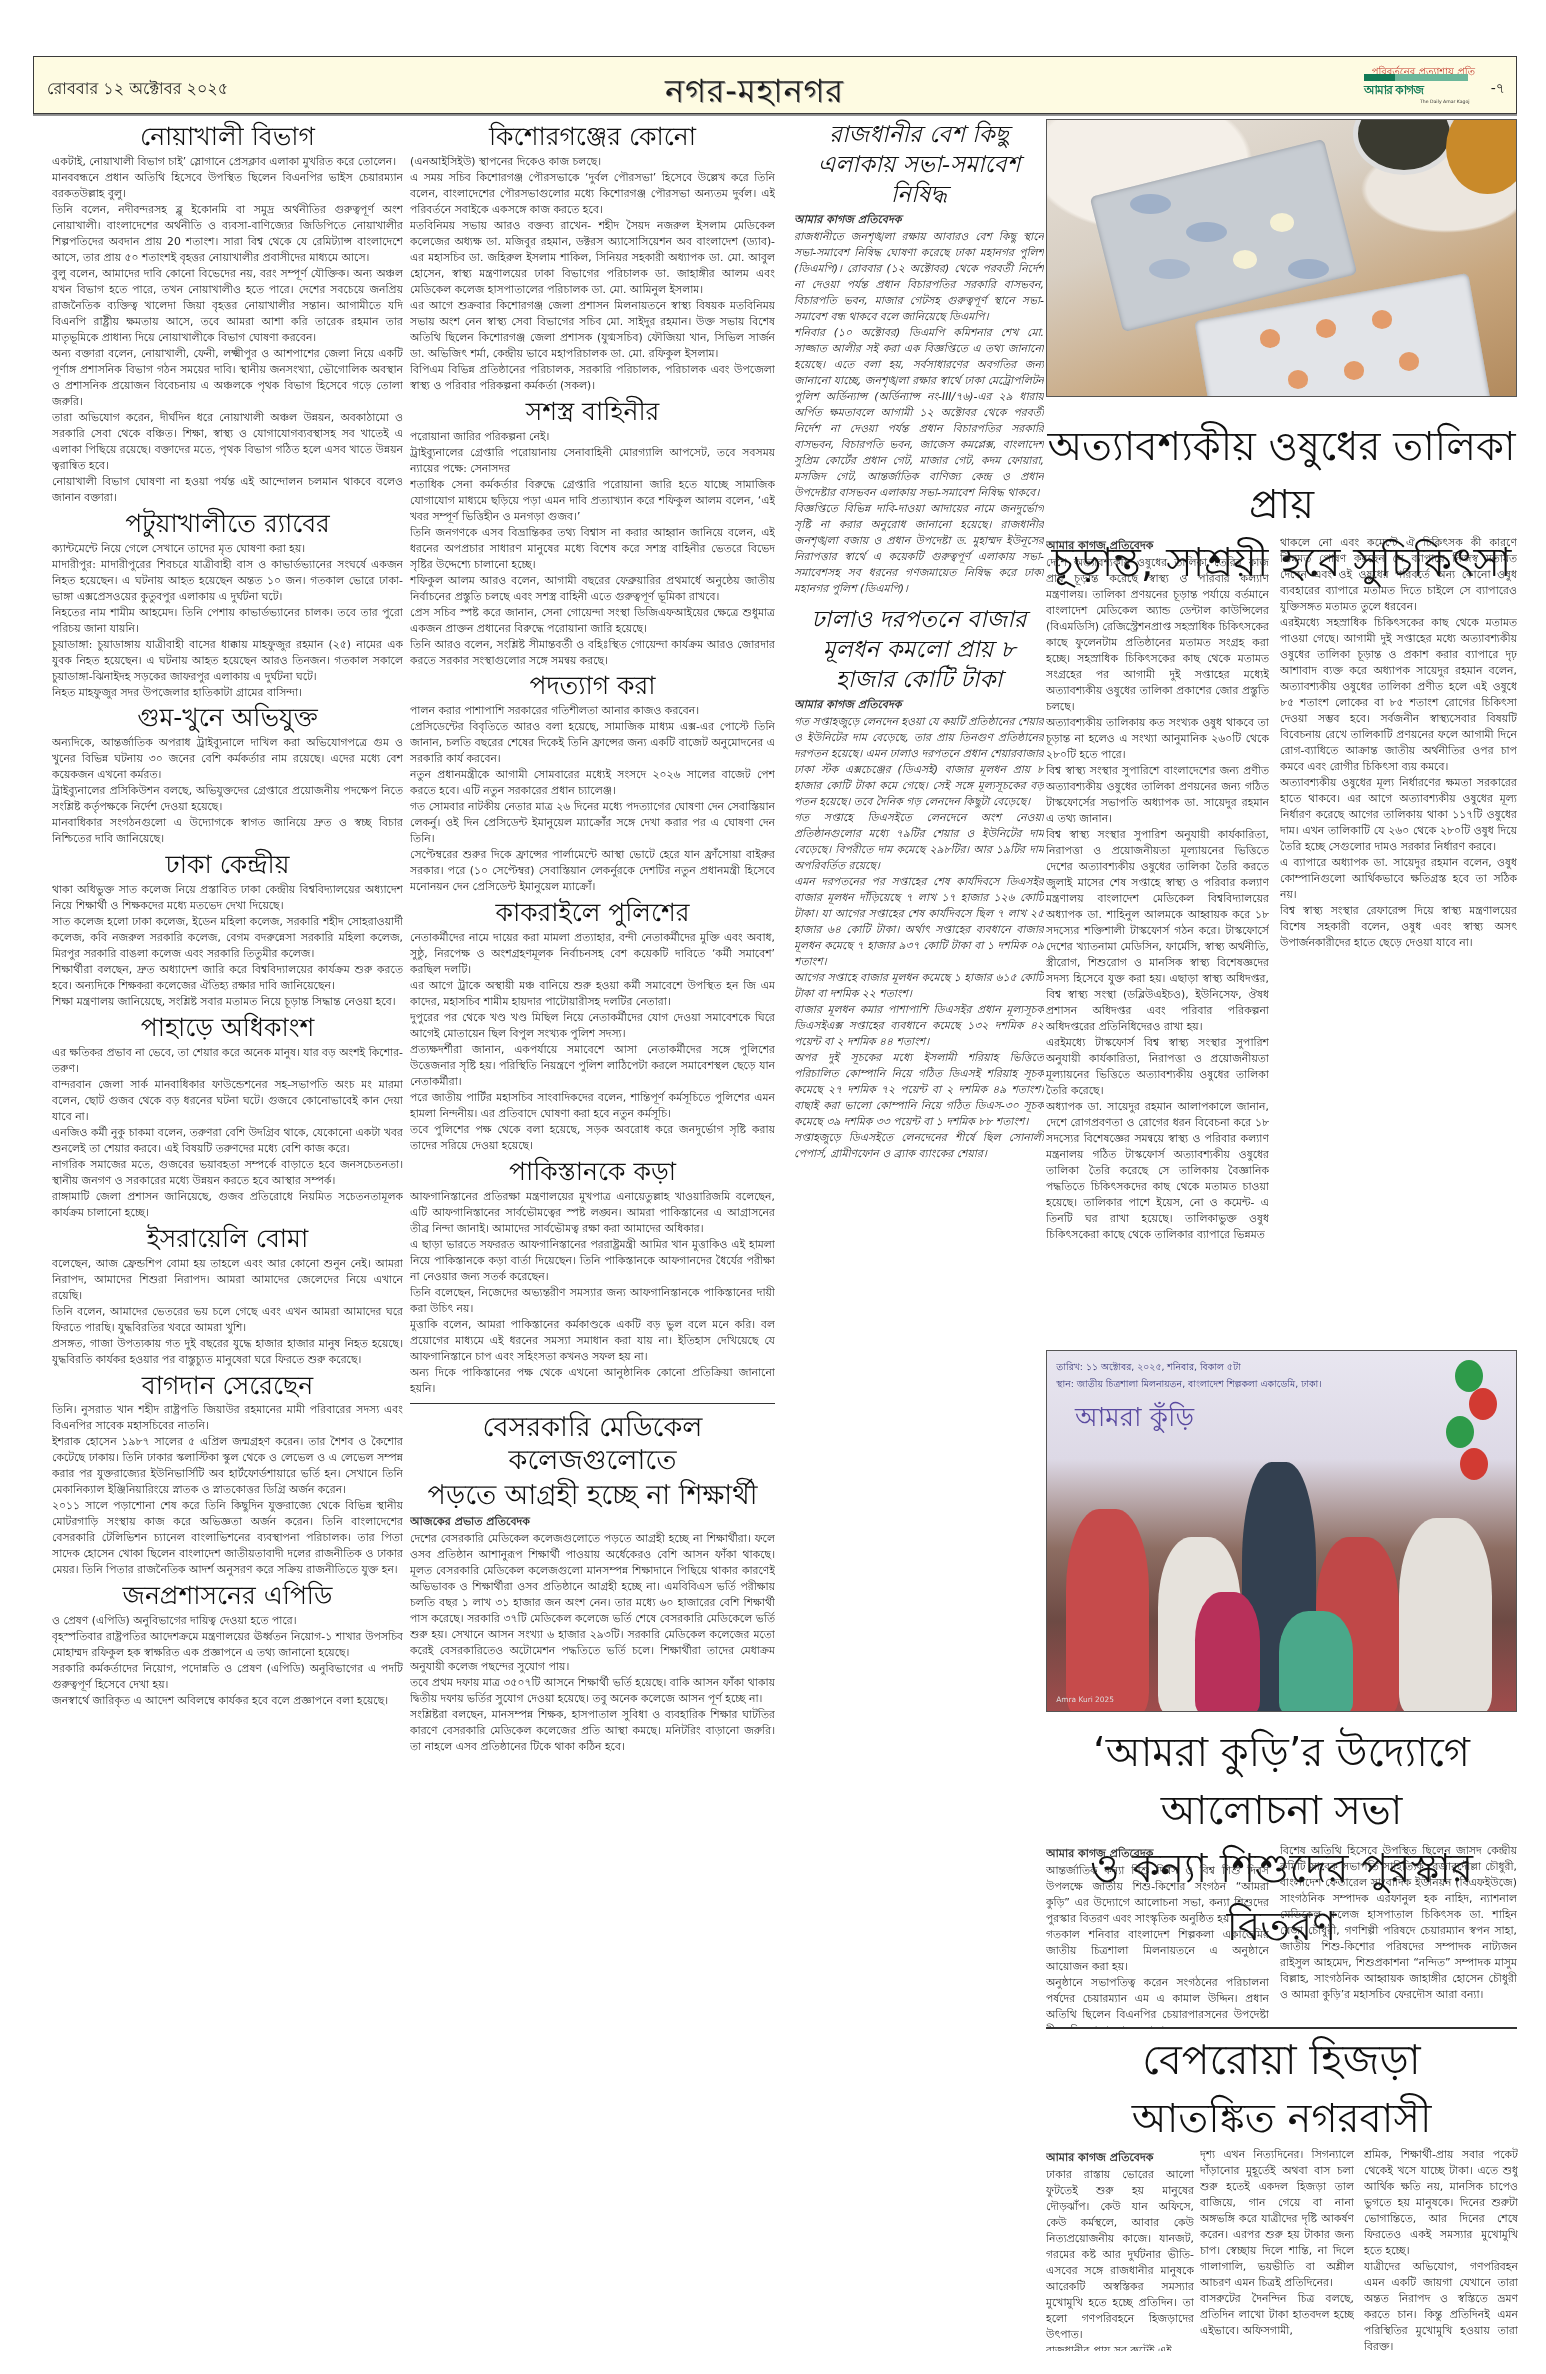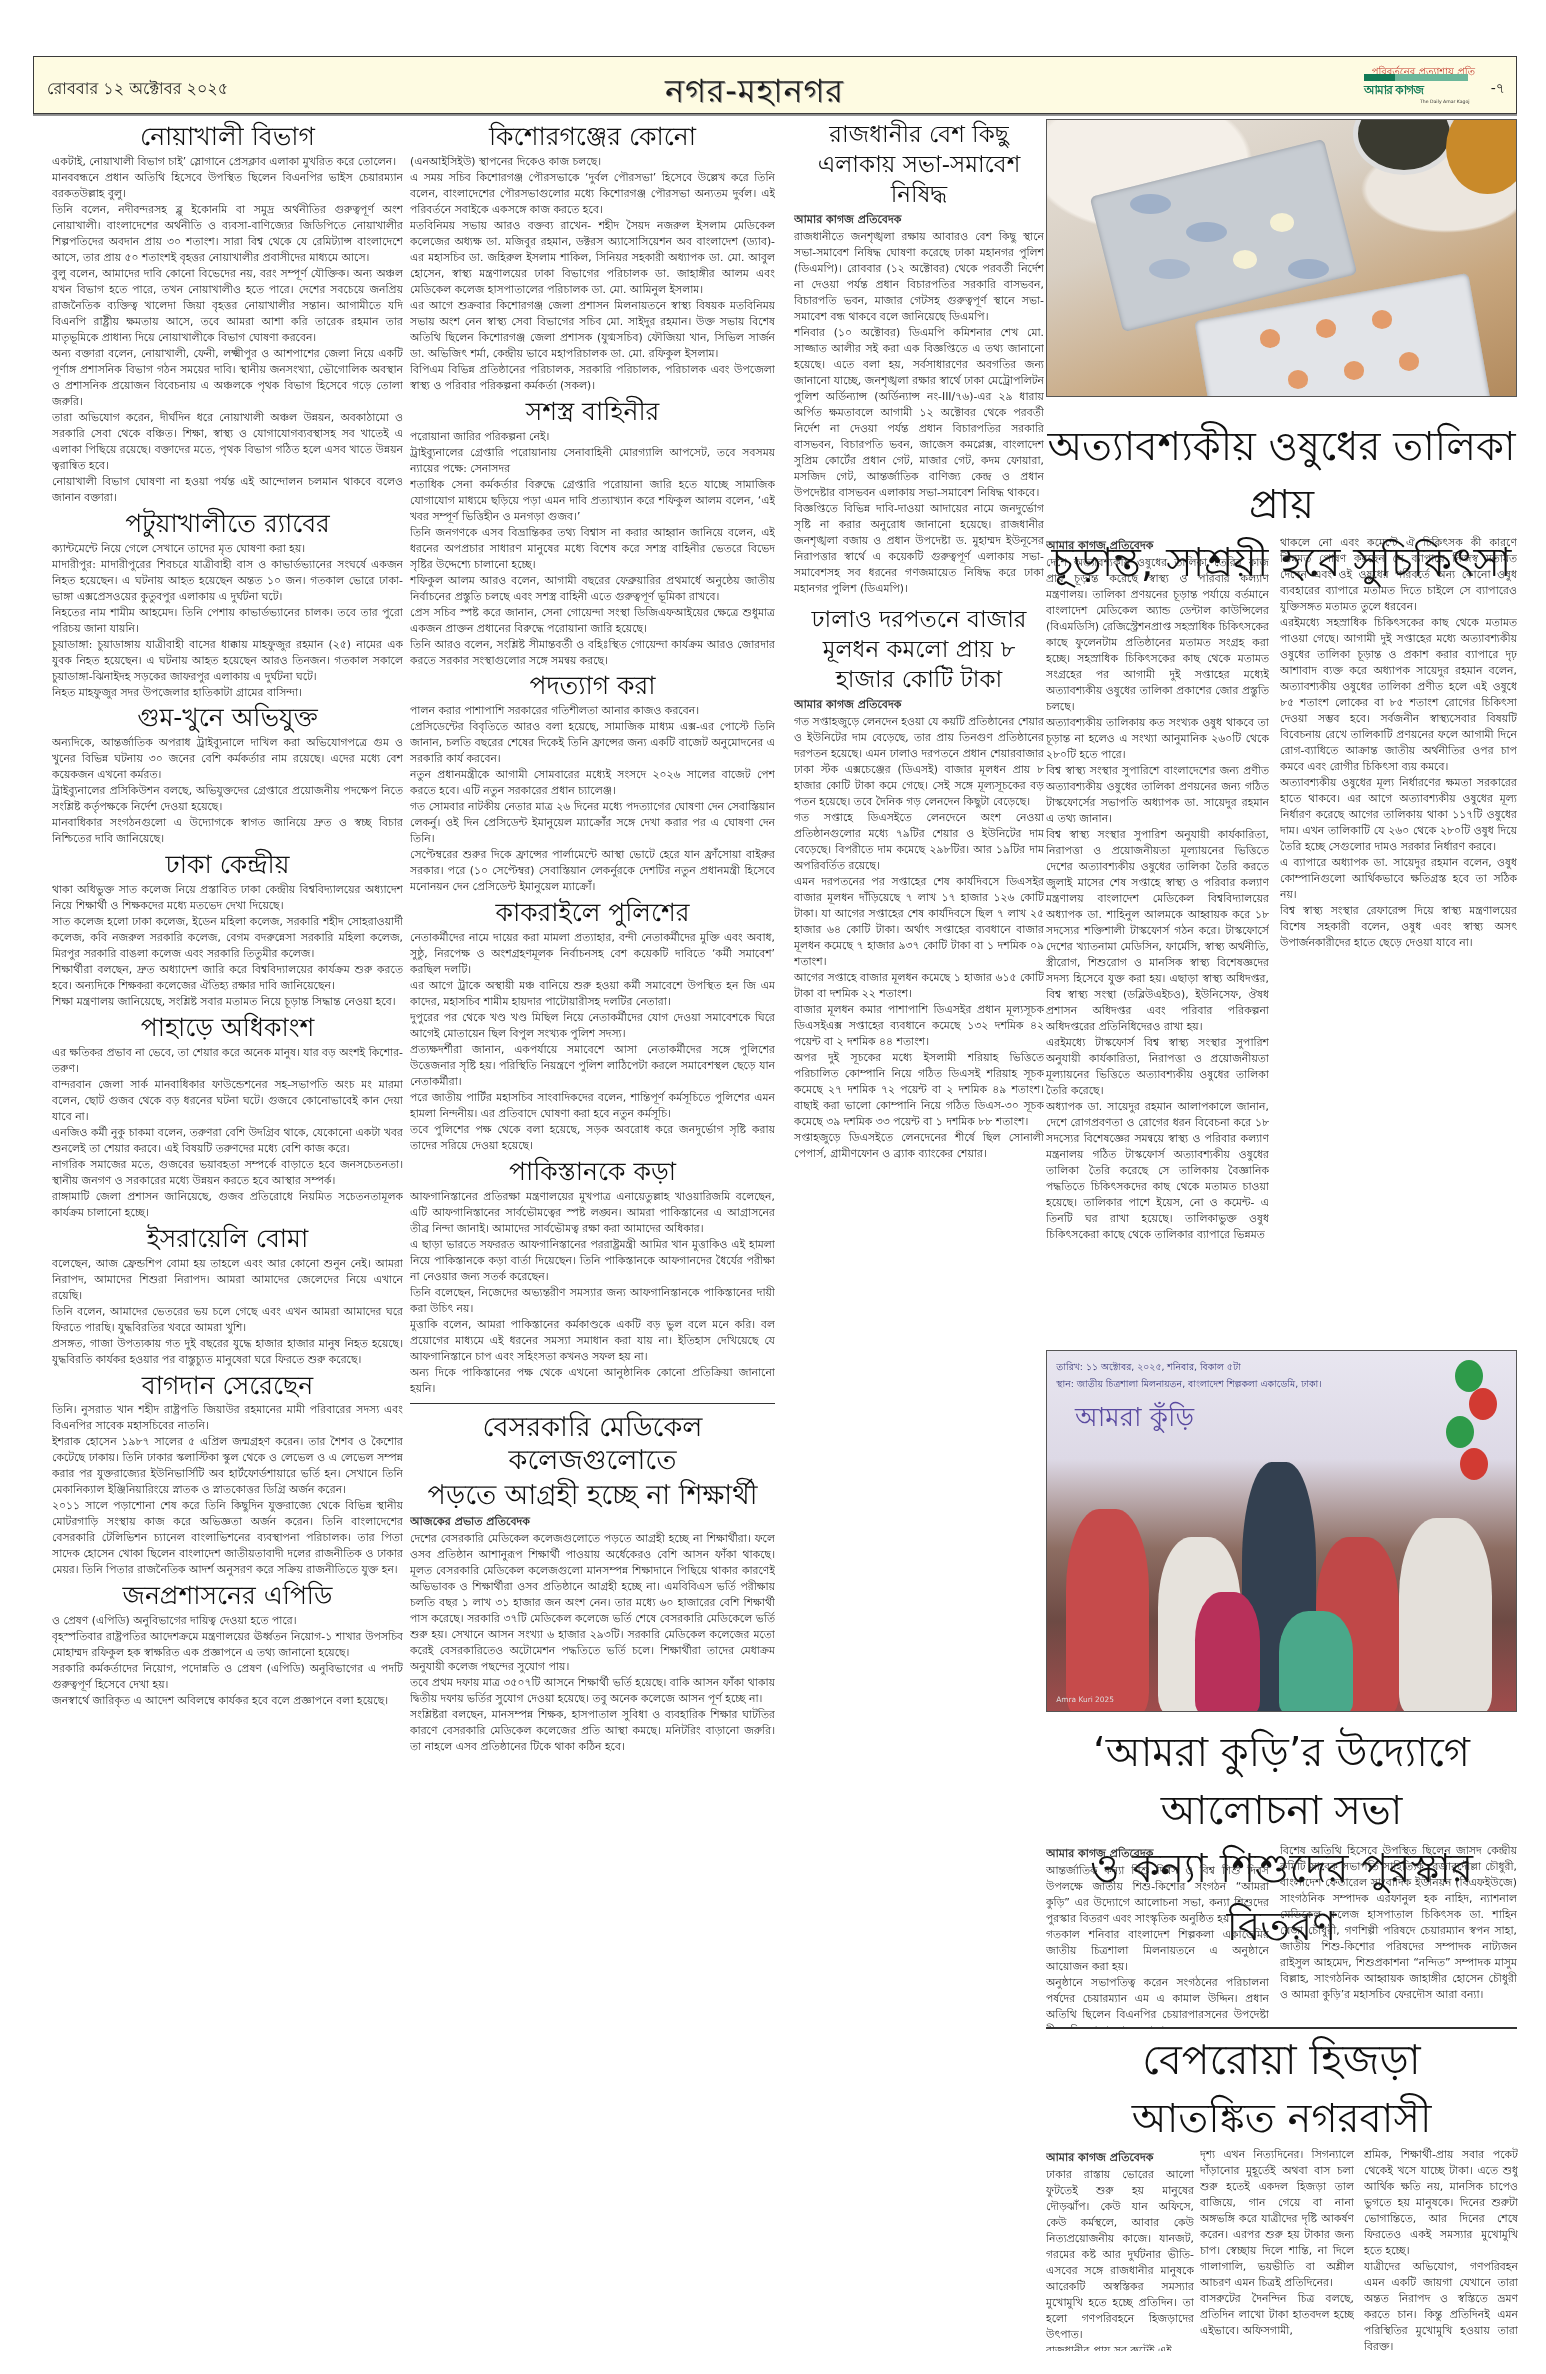--- a/index.html
+++ b/index.html
@@ -21,21 +21,21 @@
   .header .logo .page { position: absolute; right: -1.9px; top: 13px; font-size: 14px; color: #222; }
 
   .col { position: absolute; font-size: 10.8px; line-height: 16px; text-align: justify; color: #2a2a2a; overflow: hidden; }
   .col p { margin: 0; text-indent: 0; }
   .col h2 { font-weight: normal; text-align: center; font-size: 25px; line-height: 32px; color: #111; margin: 1.9px 0 0.9px; }
   .col h3.byline { font-size: 11px; font-weight: bold; color: #333; margin: 2.8px 0 0.9px; line-height: 16px; text-align: left; }
   .rule { height: 1.9px; background: #333; margin: 5.6px 0; }
 
   .c1 { left: 52px; top: 119px; width: 351px; height: 2245px; }
   .c2 { left: 410px; top: 119px; width: 365px; height: 2245px; }
-  .c3 { left: 794px; top: 119px; width: 250px; height: 2245px; }
+  .c3 { left: 794px; top: 119px; width: 250px; height: 2245px; font-style: italic; }
   .c3 .col-head { font-size: 23px; line-height: 30px; text-align: center; color: #111; }
 
   .photo-meds { position: absolute; left: 1046px; top: 119px; width: 471px; height: 278px; border: 0.9px solid #555;
     background: radial-gradient(ellipse at 20% 15%, #f4efe8 0 20%, transparent 21%),
                 radial-gradient(ellipse at 85% 25%, #ece6de 0 14%, transparent 15%),
                 linear-gradient(160deg,#e8e2da 0%, #d8cfc3 35%, #c8a77f 70%, #b28a5d 100%);
     overflow: hidden; }
   .pill { position: absolute; border-radius: 50%; }
   .blister { position: absolute; background: #c7ccd2; border-radius: 5.6px; box-shadow: inset 0 0 5.6px #8d939b; }
 
@@ -78,21 +78,21 @@
     <span class="sub">The Daily Amar Kagoj</span>
     <span class="page">-৭</span>
   </div>
 </div>
 
 <div class="col c1">
   <h2>নোয়াখালী বিভাগ</h2>
   <div>
       <p>একটাই, নোয়াখালী বিভাগ চাই’ স্লোগানে প্রেসক্লাব এলাকা মুখরিত করে তোলেন।</p>
       <p>মানববন্ধনে প্রধান অতিথি হিসেবে উপস্থিত ছিলেন বিএনপির ভাইস চেয়ারম্যান বরকতউল্লাহ বুলু।</p>
-      <p>তিনি বলেন, নদীবন্দরসহ ব্লু ইকোনমি বা সমুদ্র অর্থনীতির গুরুত্বপূর্ণ অংশ নোয়াখালী। বাংলাদেশের অর্থনীতি ও ব্যবসা-বাণিজ্যের জিডিপিতে নোয়াখালীর শিল্পপতিদের অবদান প্রায় ৩০ শতাংশ। সারা বিশ্ব থেকে যে রেমিট্যান্স বাংলাদেশে আসে, তার প্রায় ৫০ শতাংশই বৃহত্তর নোয়াখালীর প্রবাসীদের মাধ্যমে আসে।</p>
+      <p>তিনি বলেন, নদীবন্দরসহ ব্লু ইকোনমি বা সমুদ্র অর্থনীতির গুরুত্বপূর্ণ অংশ নোয়াখালী। বাংলাদেশের অর্থনীতি ও ব্যবসা-বাণিজ্যের জিডিপিতে নোয়াখালীর শিল্পপতিদের অবদান প্রায় 20 শতাংশ। সারা বিশ্ব থেকে যে রেমিট্যান্স বাংলাদেশে আসে, তার প্রায় ৫০ শতাংশই বৃহত্তর নোয়াখালীর প্রবাসীদের মাধ্যমে আসে।</p>
       <p>বুলু বলেন, আমাদের দাবি কোনো বিভেদের নয়, বরং সম্পূর্ণ যৌক্তিক। অন্য অঞ্চল যখন বিভাগ হতে পারে, তখন নোয়াখালীও হতে পারে। দেশের সবচেয়ে জনপ্রিয় রাজনৈতিক ব্যক্তিত্ব খালেদা জিয়া বৃহত্তর নোয়াখালীর সন্তান। আগামীতে যদি বিএনপি রাষ্ট্রীয় ক্ষমতায় আসে, তবে আমরা আশা করি তারেক রহমান তার মাতৃভূমিকে প্রাধান্য দিয়ে নোয়াখালীকে বিভাগ ঘোষণা করবেন।</p>
       <p>অন্য বক্তারা বলেন, নোয়াখালী, ফেনী, লক্ষ্মীপুর ও আশপাশের জেলা নিয়ে একটি পূর্ণাঙ্গ প্রশাসনিক বিভাগ গঠন সময়ের দাবি। স্থানীয় জনসংখ্যা, ভৌগোলিক অবস্থান ও প্রশাসনিক প্রয়োজন বিবেচনায় এ অঞ্চলকে পৃথক বিভাগ হিসেবে গড়ে তোলা জরুরি।</p>
       <p>তারা অভিযোগ করেন, দীর্ঘদিন ধরে নোয়াখালী অঞ্চল উন্নয়ন, অবকাঠামো ও সরকারি সেবা থেকে বঞ্চিত। শিক্ষা, স্বাস্থ্য ও যোগাযোগব্যবস্থাসহ সব খাতেই এ এলাকা পিছিয়ে রয়েছে। বক্তাদের মতে, পৃথক বিভাগ গঠিত হলে এসব খাতে উন্নয়ন ত্বরান্বিত হবে।</p>
       <p>নোয়াখালী বিভাগ ঘোষণা না হওয়া পর্যন্ত এই আন্দোলন চলমান থাকবে বলেও জানান বক্তারা।</p>
     </div>
   <h2>পটুয়াখালীতে র‍্যাবের</h2>
   <div>
       <p>ক্যান্টমেন্টে নিয়ে গেলে সেখানে তাদের মৃত ঘোষণা করা হয়।</p>
       <p>মাদারীপুর: মাদারীপুরের শিবচরে যাত্রীবাহী বাস ও কাভার্ডভ্যানের সংঘর্ষে একজন নিহত হয়েছেন। এ ঘটনায় আহত হয়েছেন অন্তত ১০ জন। গতকাল ভোরে ঢাকা-ভাঙ্গা এক্সপ্রেসওয়ের কুতুবপুর এলাকায় এ দুর্ঘটনা ঘটে।</p>
       <p>নিহতের নাম শামীম আহমেদ। তিনি পেশায় কাভার্ডভ্যানের চালক। তবে তার পুরো পরিচয় জানা যায়নি।</p>

